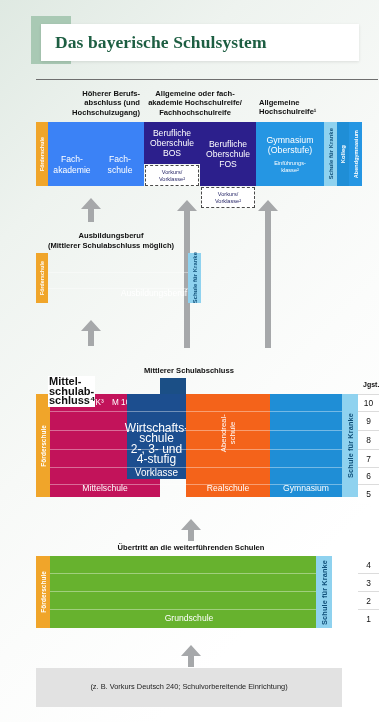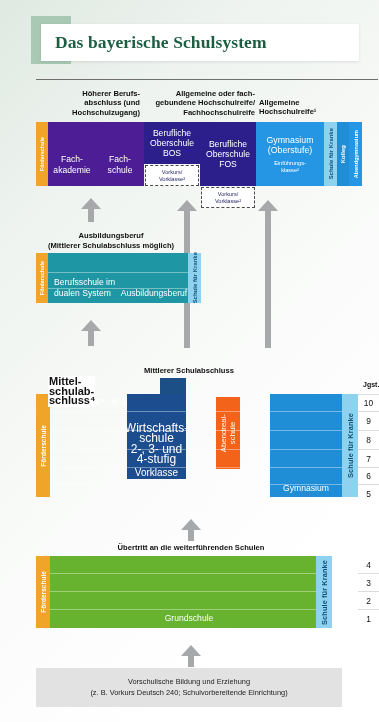--- a/index.html
+++ b/index.html
@@ -181,35 +181,35 @@
   <div class="title-bar">
     <div class="title-text">Das bayerische Schulsystem</div>
   </div>
   <div class="hrule"></div>
 
   <div class="colhead" style="left:60px; top:89px; width:80px; text-align:right;">
     <div>Höherer Berufs-</div>
     <div>abschluss (und</div>
     <div>Hochschulzugang)</div>
   </div>
-  <div class="colhead" style="left:135px; top:89px; width:120px; text-align:right;">
+  <div class="colhead" style="left:135px; top:89px; width:120px; text-align:center;">
     <div>Allgemeine oder fach-</div>
-    <div>gebundene Hochschulreife/</div>
+    <div>akademie Hochschulreife/</div>
     <div>Fachhochschulreife</div>
   </div>
   <div class="colhead" style="left:259px; top:98px; width:110px; text-align:left;">
     <div>Allgemeine</div>
     <div>Hochschulreife¹</div>
   </div>
 
   <div class="vlabel" style="left:36px; top:122px; width:12px; height:64px; background:#F0A52A;">
     <span style="color:#ffffff; font-size:5.2px;">Förderschule</span>
   </div>
 
-  <div class="blk" style="left:48px; top:122px; width:96px; height:64px; background:#4c1d95; align-items:flex-end; padding-bottom:11px;">
+  <div class="blk" style="left:48px; top:122px; width:96px; height:64px; background:#3b82f6; align-items:flex-end; padding-bottom:11px;">
     <div style="display:flex; width:100%;">
       <div style="flex:1; white-space:pre-line; font-size:8.6px; line-height:10.4px;">Fach-
 akademie</div>
       <div style="flex:1; white-space:pre-line; font-size:8.6px; line-height:10.4px;">Fach-
 schule</div>
     </div>
   </div>
 
   <div class="blk" style="left:144px; top:122px; width:56px; height:42px; background:#2C1F8C; flex-direction:column; justify-content:center;">
     <div style="font-size:8.6px; line-height:10.2px;">Berufliche</div>
@@ -265,24 +265,20 @@
   </div>
 
   <div class="caption" style="left:26px; top:231px; width:170px;">
     <div>Ausbildungsberuf</div>
     <div>(Mittlerer Schulabschluss möglich)</div>
   </div>
 
   <div class="vlabel" style="left:36px; top:253px; width:12px; height:50px; background:#F0A52A;">
     <span style="color:#ffffff; font-size:5.2px;">Förderschule</span>
   </div>
-  <div class="blk" style="left:48px; top:253px; width:140px; height:50px; background:#1F96A3; align-items:flex-end; justify-content:flex-start; padding:0 0 5px 6px;">
-    <div style="white-space:pre-line; font-size:8.6px; line-height:10.4px; text-align:left;">Berufsschule im
-dualen System</div>
-  </div>
   <div class="blk" style="left:120px; top:253px; width:68px; height:50px; background:transparent; align-items:flex-end; padding-bottom:5px;">
     <div style="font-size:8.6px;">Ausbildungsberuf</div>
   </div>
   <div class="rowline" style="left:48px; top:272px; width:140px;"></div>
   <div class="rowline" style="left:48px; top:288px; width:140px;"></div>
   <div class="vlabel" style="left:188px; top:253px; width:13px; height:50px; background:#8FD2EF;">
     <span style="color:#10507a; font-size:5.8px;">Schule für Kranke</span>
   </div>
 
   <div class="arrow" style="left:80px; top:320px;">
@@ -292,37 +288,43 @@
   </div>
 
   <div class="caption" style="left:117px; top:366px; width:144px;">Mittlerer Schulabschluss</div>
 
   <div class="blk" style="left:160px; top:378px; width:26px; height:16px; background:#1B4F86;"></div>
 
   <div class="vlabel" style="left:36px; top:394px; width:14px; height:103px; background:#F0A52A;">
     <span style="color:#ffffff; font-size:6.4px;">Förderschule</span>
   </div>
 
+  <div class="blk" style="left:50px; top:394px; width:110px; height:103px; background:#C2135A; align-items:flex-end; padding-bottom:4px;">
+    <div style="font-size:8.6px;">Mittelschule</div>
+  </div>
 
   <div class="mlabel" style="left:90px; top:398px; width:22px; text-align:left;">VK³</div>
   <div class="mlabel" style="left:112px; top:398px; width:44px; text-align:left;">M 10</div>
   <div class="mlabel" style="left:108px; top:421px; width:46px;">M9</div>
   <div class="mlabel" style="left:108px; top:440px; width:46px;">M8</div>
   <div class="mlabel" style="left:108px; top:459px; width:46px;">M7</div>
 
   <div class="blk" style="left:127px; top:394px; width:59px; height:85px; background:#1C4E8F; flex-direction:column; justify-content:center; padding-top:14px;">
     <div style="white-space:pre-line; font-size:12px; line-height:10.2px;">Wirtschafts-
 schule
 2-, 3- und
 4-stufig</div>
   </div>
   <div class="blk" style="left:127px; top:466px; width:59px; height:15px; background:transparent;">
     <div style="font-size:10px;">Vorklasse</div>
   </div>
 
+  <div class="blk" style="left:186px; top:394px; width:84px; height:103px; background:#F4631A; align-items:flex-end; padding-bottom:4px;">
+    <div style="font-size:8.6px;">Realschule</div>
+  </div>
 
   <div class="vlabel" style="left:216px; top:397px; width:24px; height:72px; background:#F4631A;">
     <span style="color:#ffffff; font-size:7.6px; white-space:pre-line; text-align:center; font-weight:normal;">Abendreal-
 schule</span>
   </div>
 
   <div class="blk" style="left:270px; top:394px; width:72px; height:103px; background:#1F8ED6; align-items:flex-end; padding-bottom:4px;">
     <div style="font-size:8.6px;">Gymnasium</div>
   </div>
 
@@ -376,17 +378,16 @@
   <div class="jcell" style="left:358px; top:591px; width:21px; height:18px;">2</div>
   <div class="jcell" style="left:358px; top:609px; width:21px; height:19px;">1</div>
 
   <div class="arrow" style="left:180px; top:645px;">
     <svg width="22" height="22" viewBox="0 0 22 22">
       <polygon points="11,0 21,11 14,11 14,22 8,22 8,11 1,11" fill="#A6A8AA"></polygon>
     </svg>
   </div>
 
   <div class="footer" style="left:36px; top:668px; width:306px; height:39px;">
-    <div>Vorschulische Bildung und Erziehung</div>
     <div>(z. B. Vorkurs Deutsch 240; Schulvorbereitende Einrichtung)</div>
   </div>
 
 </div>
 
 </body></html>

